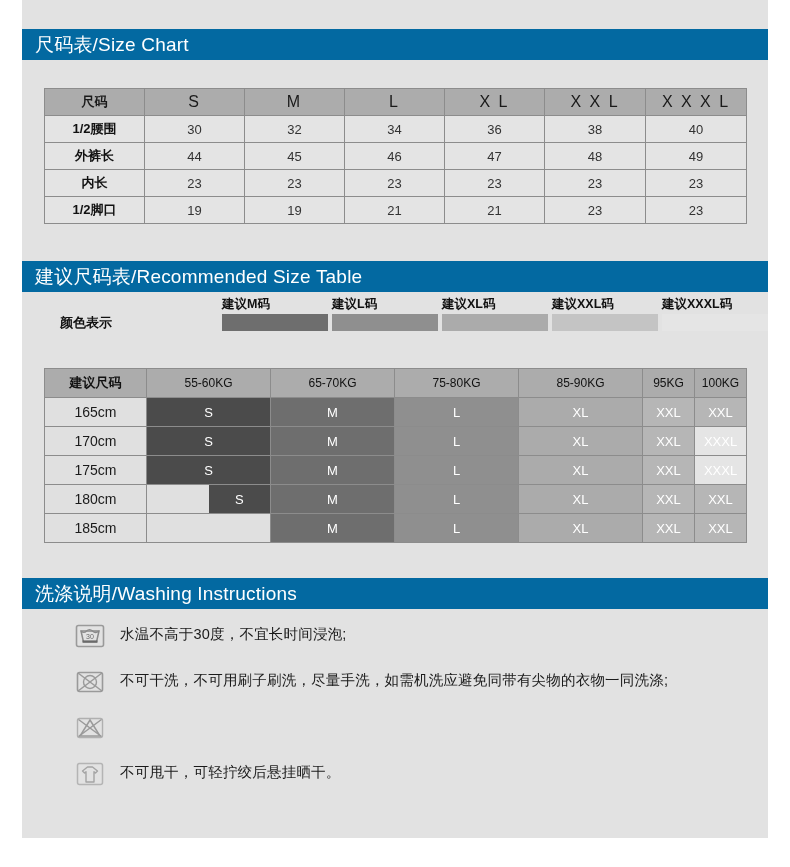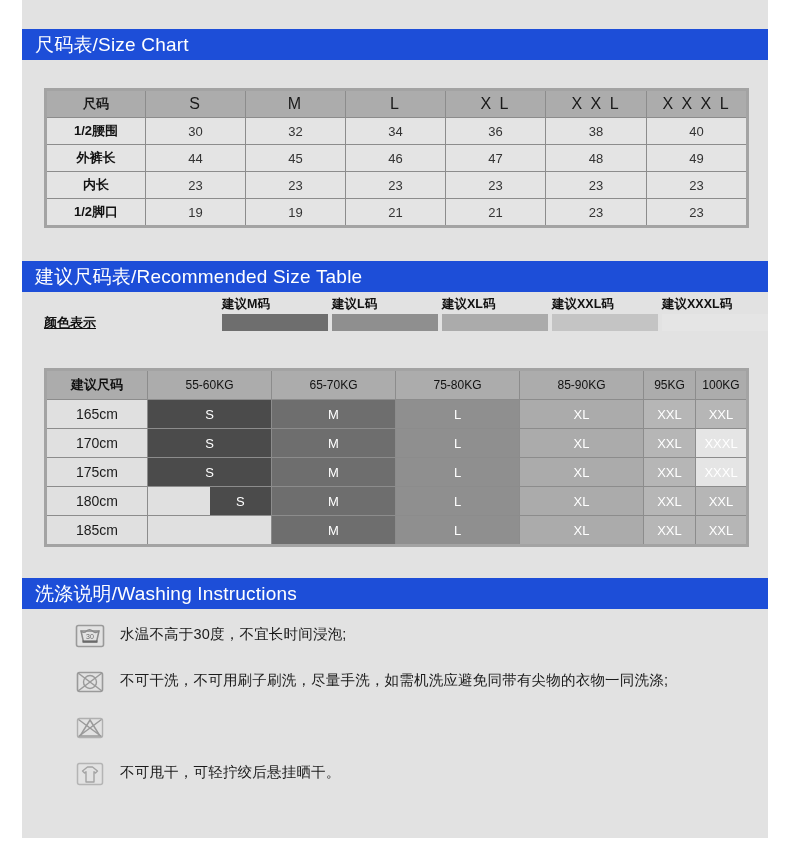--- a/index.html
+++ b/index.html
@@ -25,38 +25,38 @@
     left: 22px;
     top: 0px;
     width: 746px;
     height: 838px;
     background: #e2e2e2;
   }
 
   
   .section-bar {
     position: absolute;
-    background: #1d4ed8;
+    background: #0369a1;
     color: #ffffff;
     font-size: 19px;
     font-weight: 400;
     letter-spacing: 0.2px;
     display: flex;
     align-items: center;
     padding-left: 13px;
     box-sizing: border-box;
     white-space: nowrap;
   }
 
   
   .tbl {
     position: absolute;
     border-collapse: collapse;
     table-layout: fixed;
-    border: 3px solid #a3a3a3;
+    border: 1px solid #a3a3a3;
     background: #e2e2e2;
     padding-left: 14px;
   }
   .tbl td, .tbl th {
     border: 1px solid #8c8c8c;
     text-align: center;
     vertical-align: middle;
     font-weight: normal;
     padding: 0;
   }
@@ -97,27 +97,26 @@
   
   .legend {
     position: absolute;
     left: 44px;
     top: 296px;
     width: 710px;
     height: 44px;
   }
   .legend-title {
     position: absolute;
-    left: 0px;
+    left: 16px;
     top: 18px;
     font-size: 13px;
     font-weight: bold;
     color: #111111;
     white-space: nowrap;
-    text-decoration: underline;
   }
   .legend-item {
     position: absolute;
     top: 0px;
     width: 106px;
   }
   .legend-label {
     font-size: 12.5px;
     font-weight: bold;
     color: #111111;

